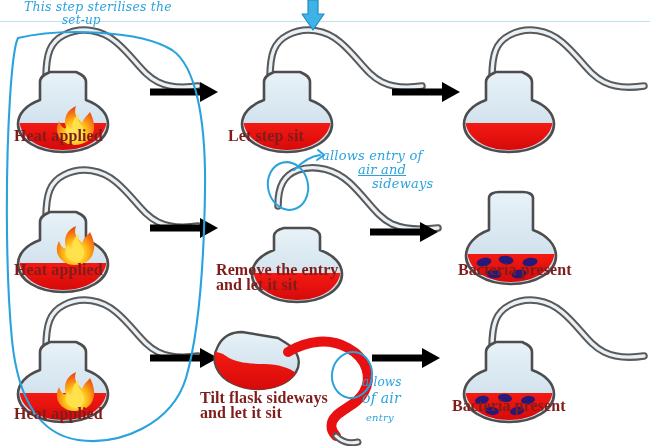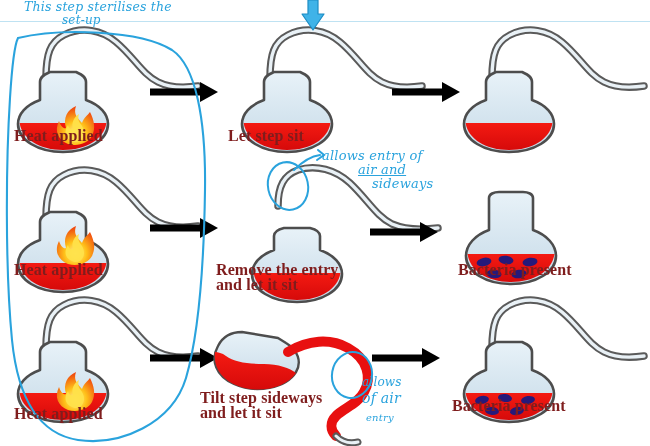--- a/index.html
+++ b/index.html
@@ -217,21 +217,21 @@
 
   <div class="lbl" style="left:14px;  top:128px;">Heat applied</div>
   <div class="lbl" style="left:228px; top:128px;">Let step sit</div>
 
   <div class="lbl" style="left:14px;  top:262px;">Heat applied</div>
   <div class="lbl" style="left:216px; top:262px;">Remove the entry
 and let it sit</div>
   <div class="lbl" style="left:458px; top:262px;">Bacteria present</div>
 
   <div class="lbl" style="left:14px;  top:406px;">Heat applied</div>
-  <div class="lbl" style="left:200px; top:390px;">Tilt step sideways
+  <div class="lbl" style="left:200px; top:390px;">Tilt flask sideways
 and let it sit</div>
   <div class="lbl" style="left:452px; top:398px;">Bacteria present</div>
 
   <div class="hand" style="left:24px; top:1px; font-size:12.5px;">This step sterilises the</div>
   <div class="hand" style="left:62px; top:14px; font-size:12px;">set-up</div>
 
   <div class="hand" style="left:322px; top:150px;">allows entry of</div>
   <div class="hand" style="left:358px; top:164px;text-decoration:underline;">air and</div>
   <div class="hand" style="left:372px; top:178px;">sideways</div>
 

